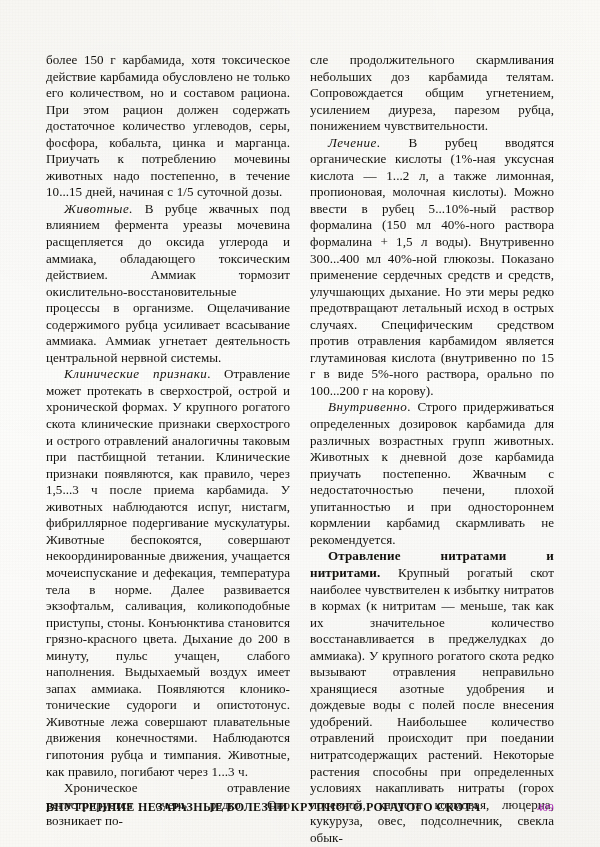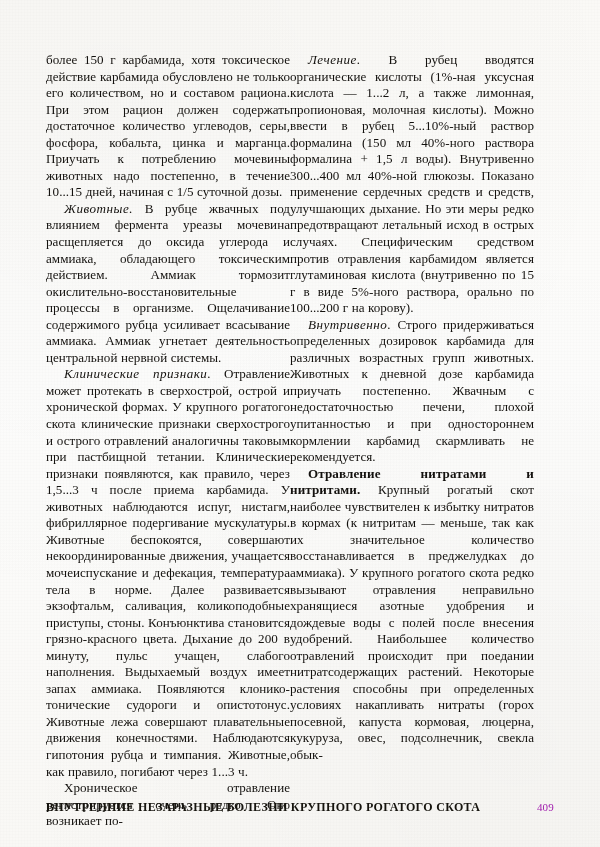--- a/index.html
+++ b/index.html
@@ -32,20 +32,21 @@
   }
 
   .text-body {
     position: absolute;
     left: 46px;
     top: 52px;
     width: 508px;
     height: 705px;
     z-index: 1;
     display: flex;
+    gap: 20px;
     align-items: flex-start;
   }
 
   .column {
     width: 244px;
     flex: 0 0 244px;
   }
 
   .column p {
     margin: 0;
@@ -121,20 +122,21 @@
   <div class="text-body">
 
     <div class="column">
       <p><span>более 150 г карбамида, хотя токсическое действие карбамида обусловлено не только его количеством, но и составом рациона. При этом рацион должен содержать достаточное количество углеводов, серы, фосфора, кобальта, цинка и марганца. Приучать к потреблению мочевины животных надо постепенно, в течение 10...15 дней, начиная с 1/5 суточной дозы.</span></p>
       <p class="indent"><span class="run-in">Животные.</span><span> В рубце жвачных под влиянием фермента уреазы мочевина расщепляется до оксида углерода и аммиака, обладающего токсическим действием. Аммиак тормозит окислительно-восстановительные процессы в организме. Ощелачивание содержимого рубца усиливает всасывание аммиака. Аммиак угнетает деятельность центральной нервной системы.</span></p>
       <p class="indent"><span class="run-in">Клинические признаки.</span><span> Отравление может протекать в сверхострой, острой и хронической формах. У крупного рогатого скота клинические признаки сверхострого и острого отравлений аналогичны таковым при пастбищной тетании. Клинические признаки появляются, как правило, через 1,5...3 ч после приема карбамида. У животных наблюдаются испуг, нистагм, фибриллярное подергивание мускулатуры. Животные беспокоятся, совершают некоординированные движения, учащается мочеиспускание и дефекация, температура тела в норме. Далее развивается экзофтальм, саливация, коликоподобные приступы, стоны. Конъюнктива становится грязно-красного цвета. Дыхание до 200 в минуту, пульс учащен, слабого наполнения. Выдыхаемый воздух имеет запах аммиака. Появляются клонико-тонические судороги и опистотонус. Животные лежа совершают плавательные движения конечностями. Наблюдаются гипотония рубца и тимпания. Животные, как правило, погибают через 1...3 ч.</span></p>
       <p class="indent"><span>Хроническое отравление регистрируется очень редко. Оно возникает по-</span></p>
     </div>
 
     <div class="column">
+      <p><span>сле продолжительного скармливания небольших доз карбамида телятам. Сопровождается общим угнетением, усилением диуреза, парезом рубца, понижением чувствительности.</span></p>
       <p class="indent"><span class="run-in">Лечение.</span><span> В рубец вводятся органические кислоты (1%-ная уксусная кислота — 1...2 л, а также лимонная, пропионовая, молочная кислоты). Можно ввести в рубец 5...10%-ный раствор формалина (150 мл 40%-ного раствора формалина + 1,5 л воды). Внутривенно 300...400 мл 40%-ной глюкозы. Показано применение сердечных средств и средств, улучшающих дыхание. Но эти меры редко предотвращают летальный исход в острых случаях. Специфическим средством против отравления карбамидом является глутаминовая кислота (внутривенно по 15 г в виде 5%-ного раствора, орально по 100...200 г на корову).</span></p>
       <p class="indent"><span class="run-in">Внутривенно.</span><span> Строго придерживаться определенных дозировок карбамида для различных возрастных групп животных. Животных к дневной дозе карбамида приучать постепенно. Жвачным с недостаточностью печени, плохой упитанностью и при одностороннем кормлении карбамид скармливать не рекомендуется.</span></p>
       <p class="indent"><span class="run-in-bold">Отравление нитратами и нитритами.</span><span> Крупный рогатый скот наиболее чувствителен к избытку нитратов в кормах (к нитритам — меньше, так как их значительное количество восстанавливается в преджелудках до аммиака). У крупного рогатого скота редко вызывают отравления неправильно хранящиеся азотные удобрения и дождевые воды с полей после внесения удобрений. Наибольшее количество отравлений происходит при поедании нитратсодержащих растений. Некоторые растения способны при определенных условиях накапливать нитраты (горох посевной, капуста кормовая, люцерна, кукуруза, овес, подсолнечник, свекла обык-</span></p>
     </div>
 
   </div>
 
   <div class="footer">
     <div class="footer-title">ВНУТРЕННИЕ НЕЗАРАЗНЫЕ БОЛЕЗНИ КРУПНОГО РОГАТОГО СКОТА</div>
     <div class="footer-page">409</div>

